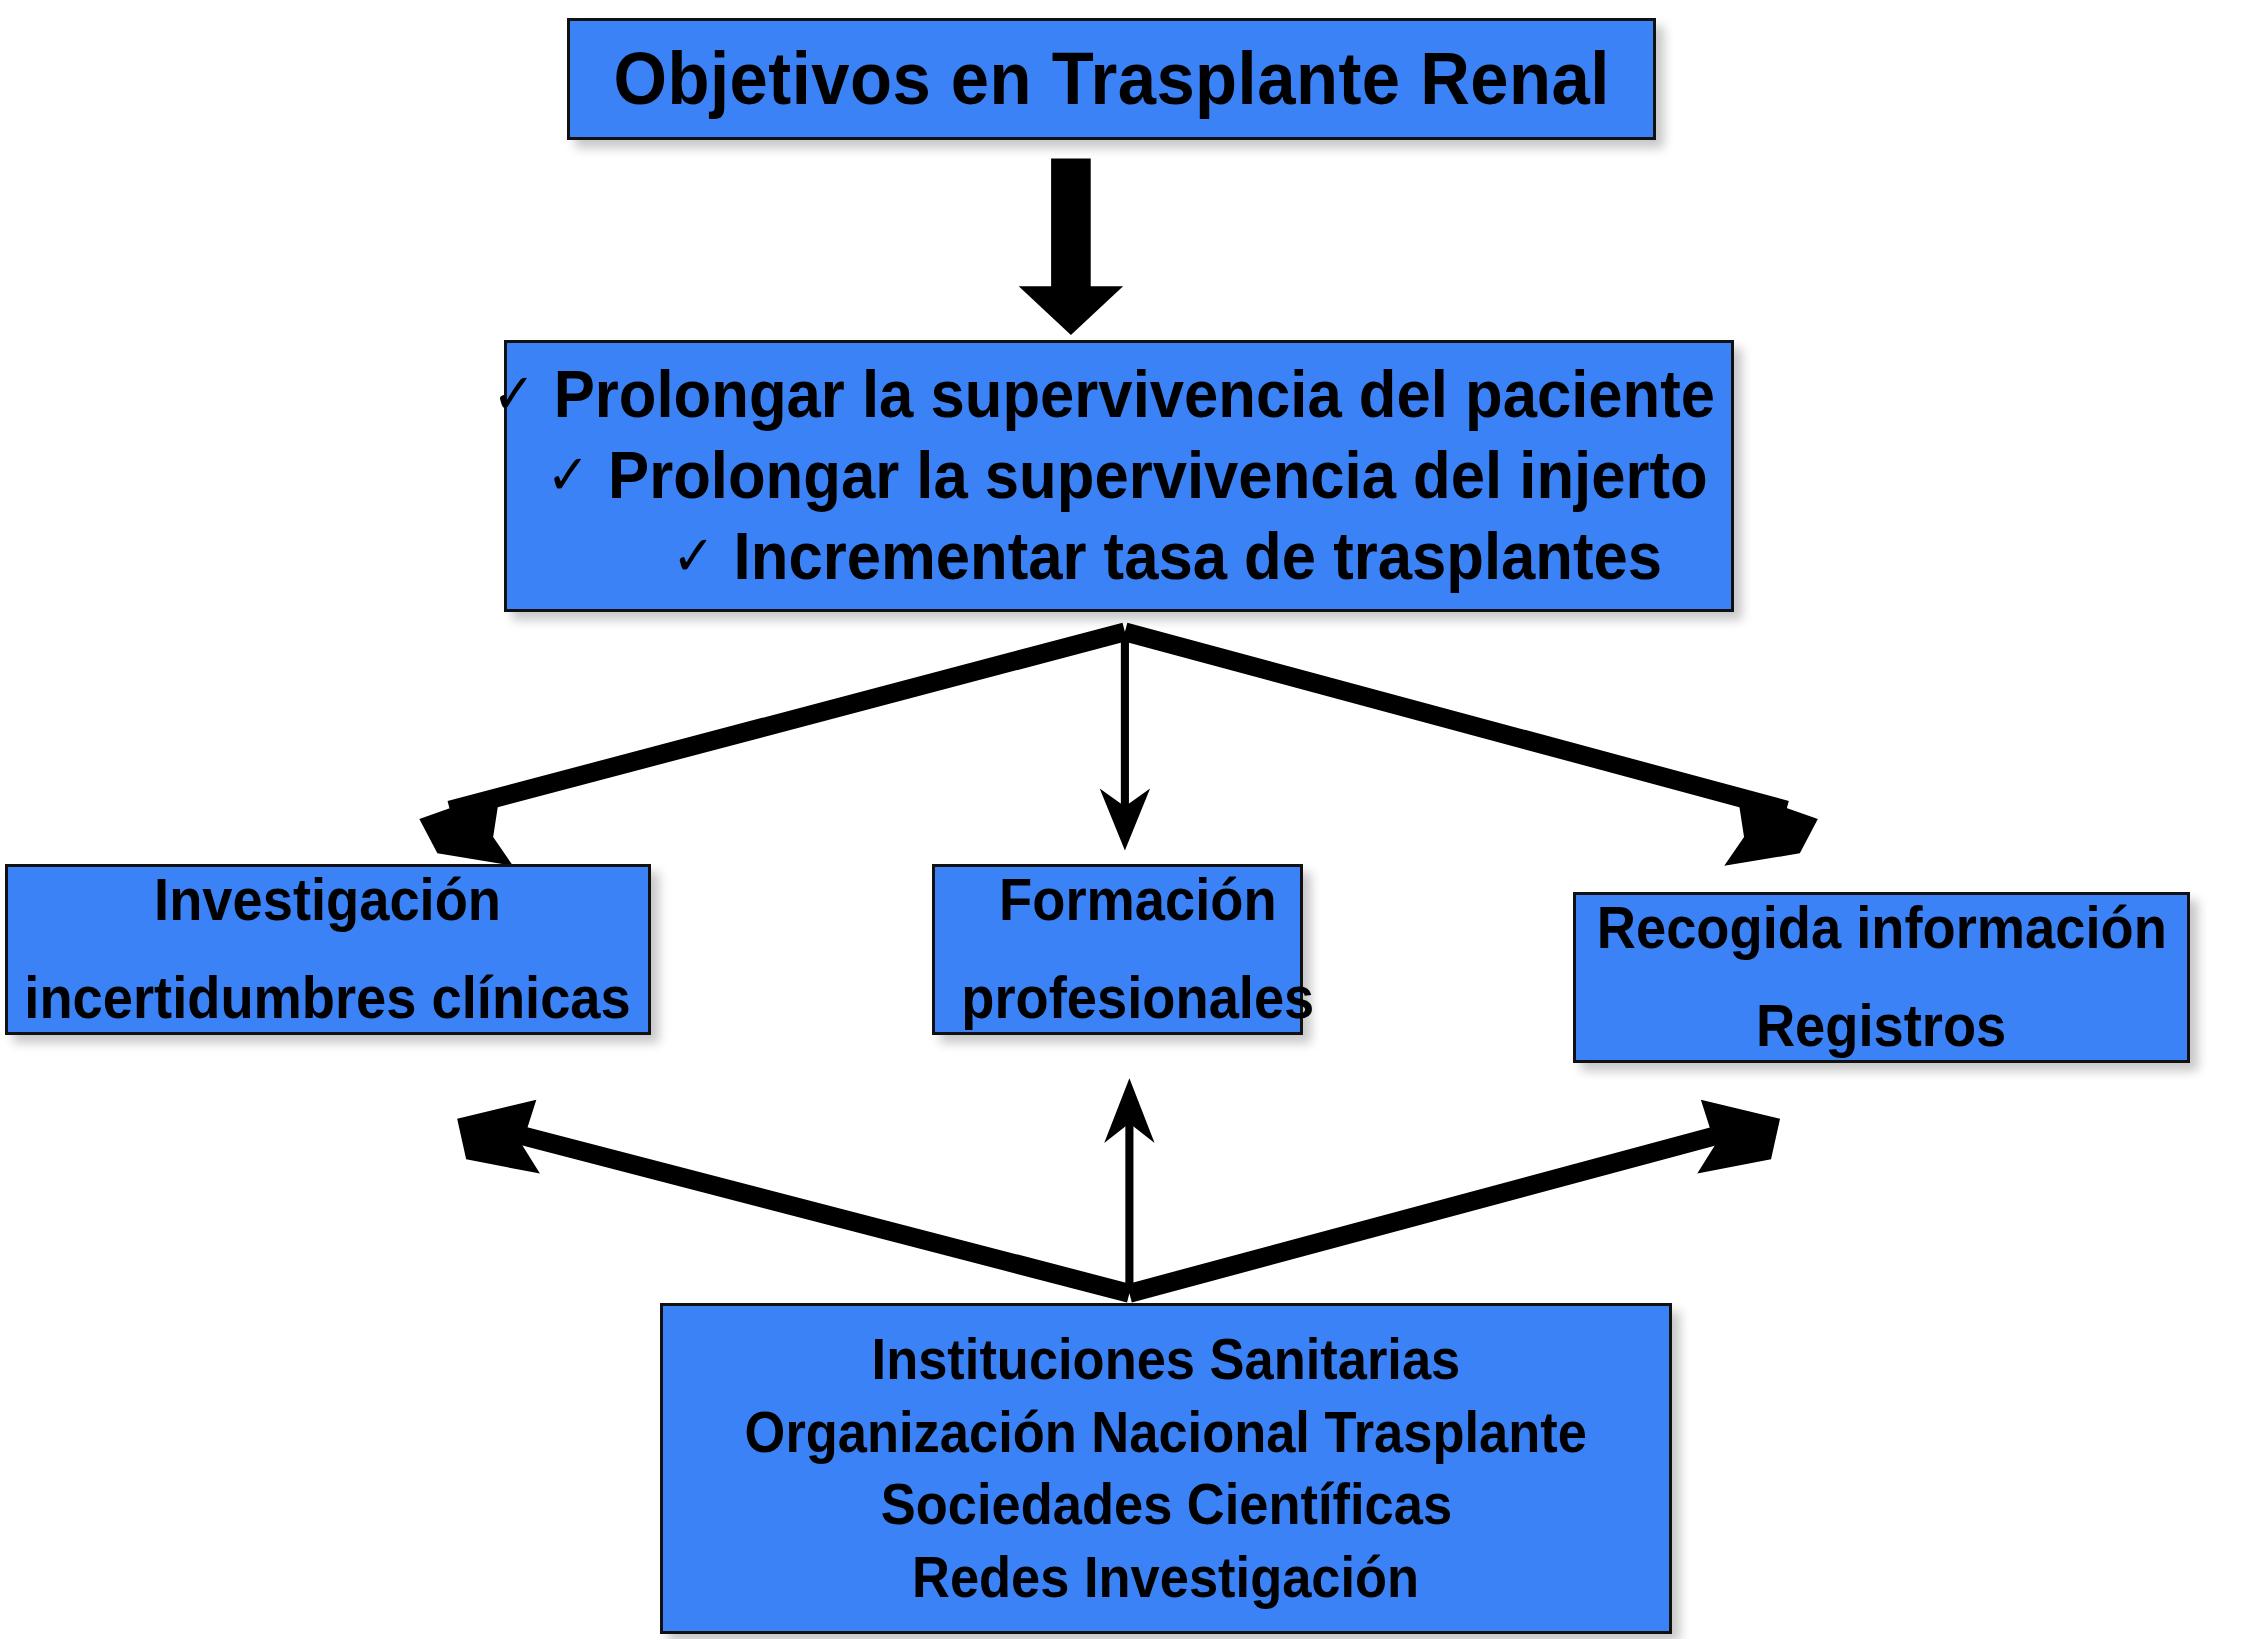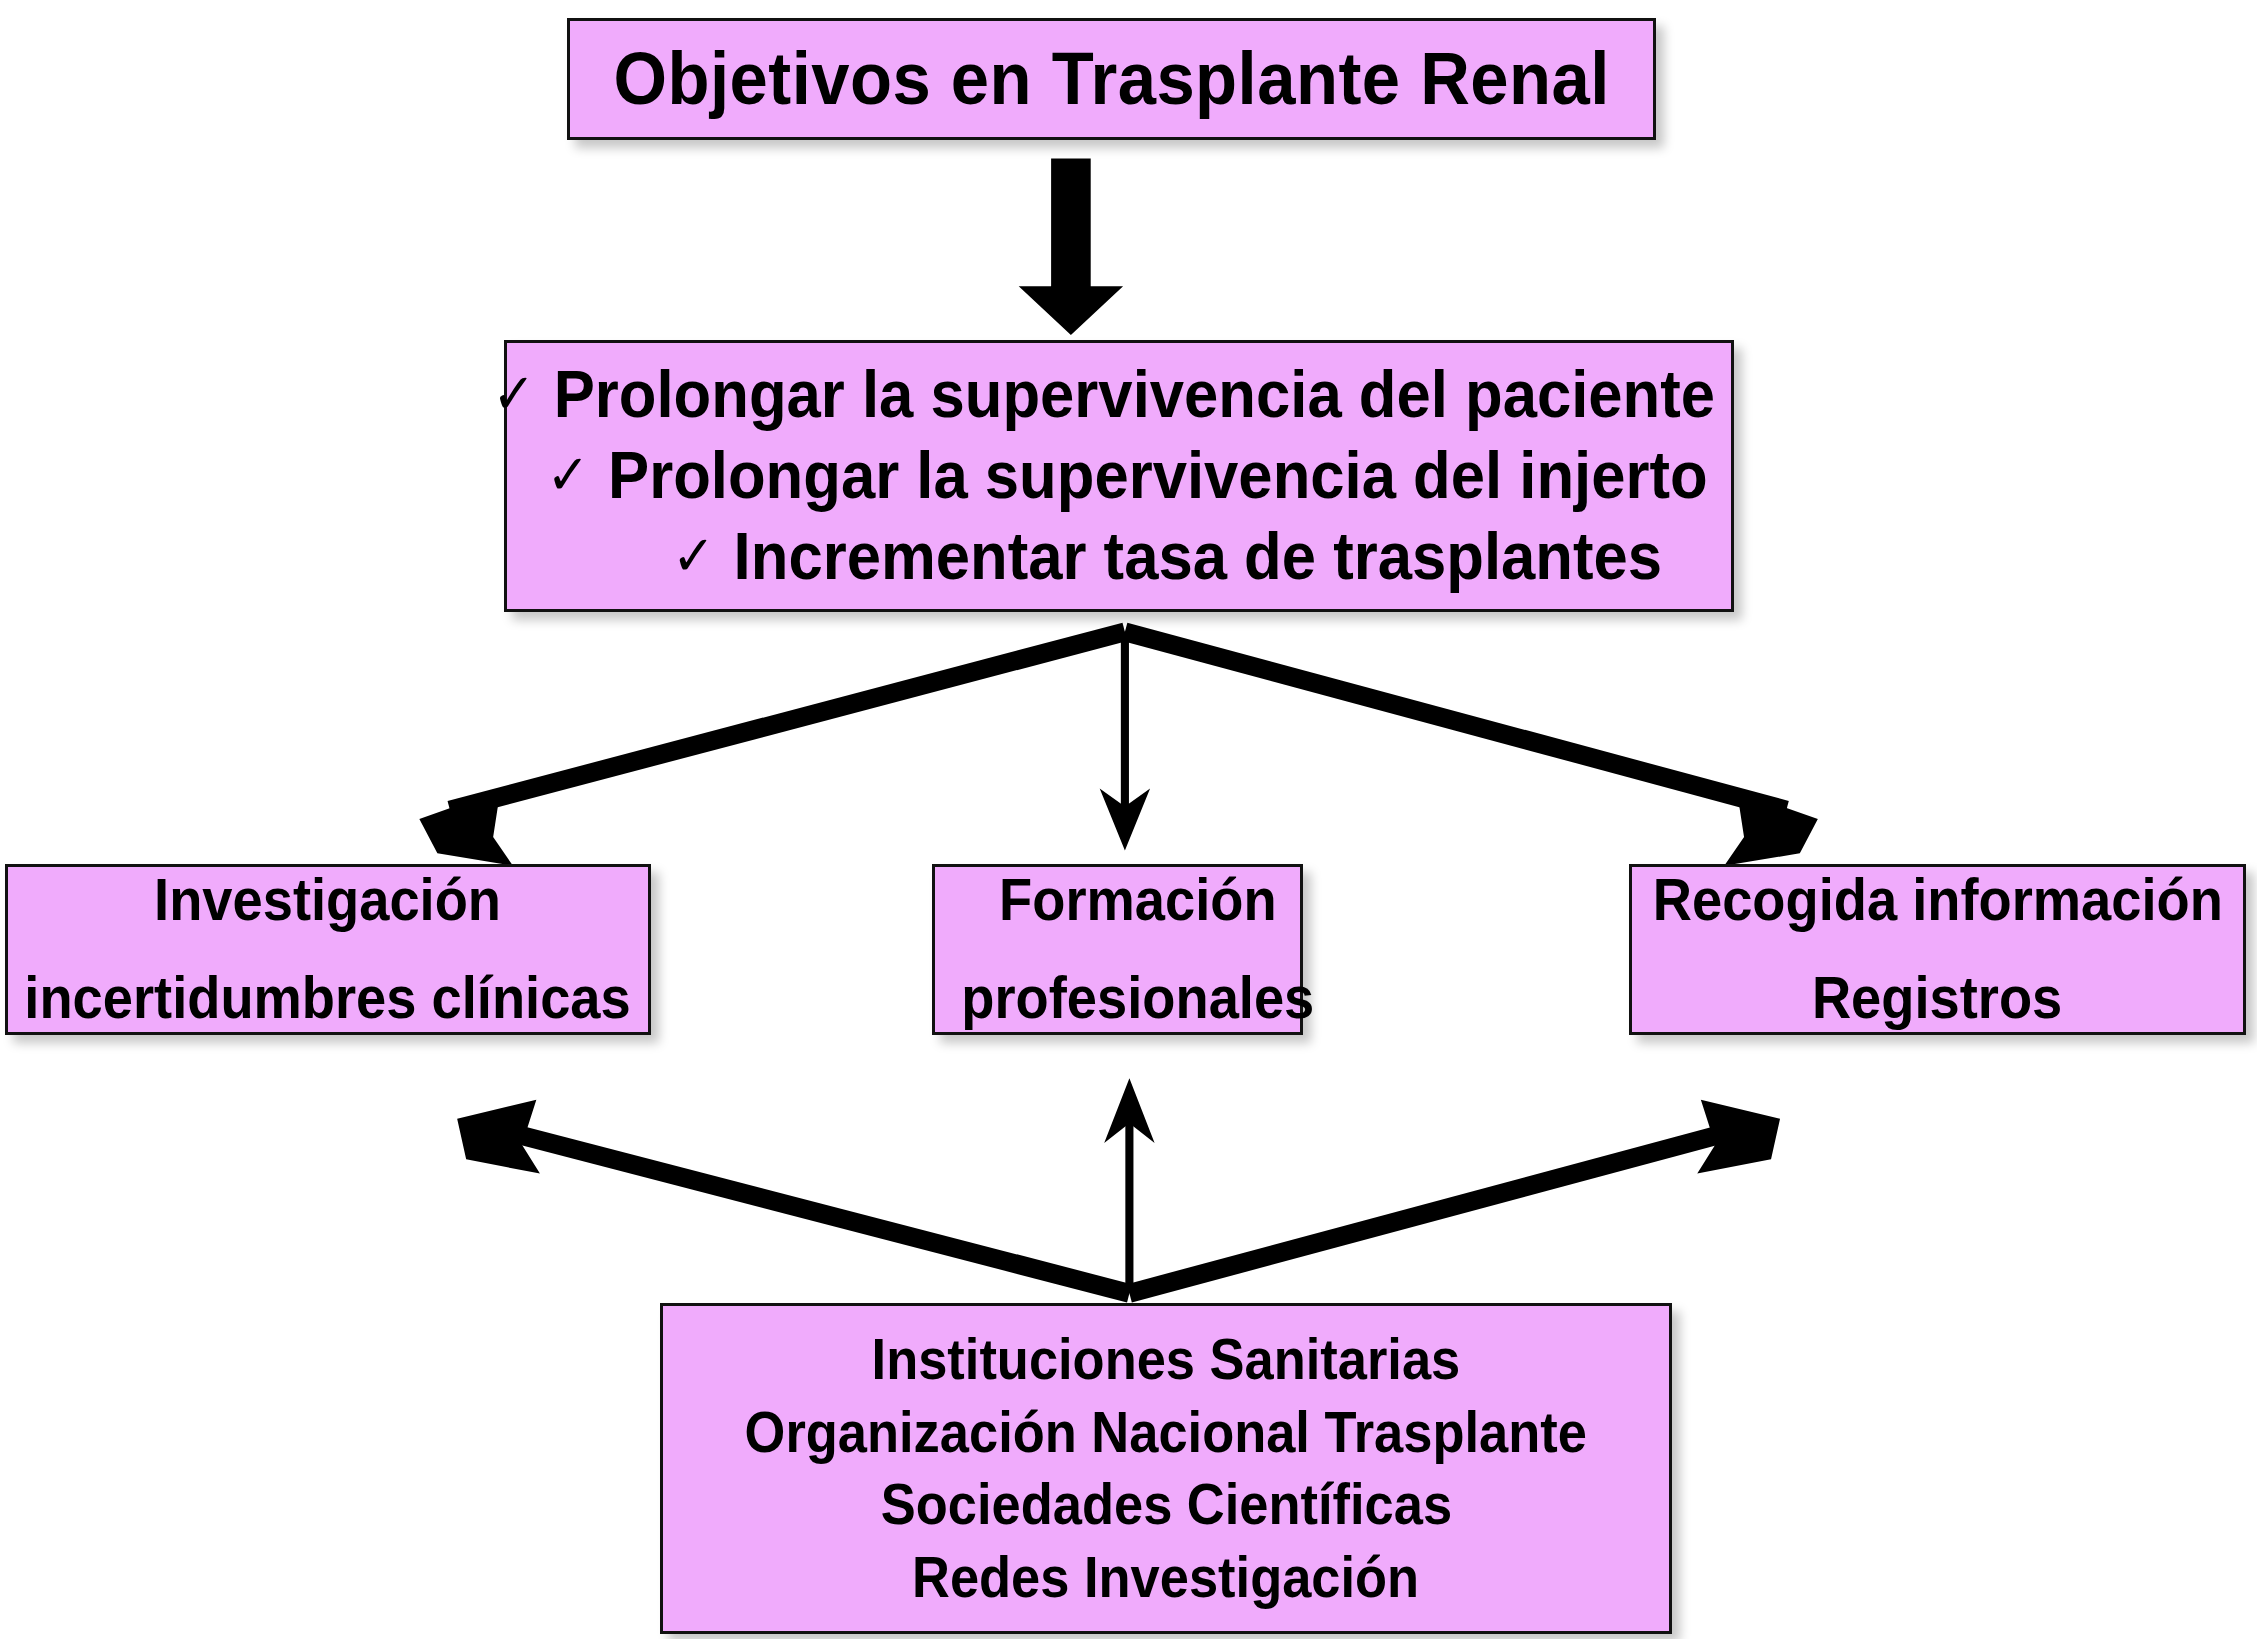--- a/index.html
+++ b/index.html
@@ -21,21 +21,21 @@
     left: 0;
     top: 0;
     width: 2257px;
     height: 1639px;
   }
 
   
   .node-box {
     position: absolute;
     box-sizing: border-box;
-    background: #f0abfc;
+    background: #3b82f6;
     border: 3.6px solid #111111;
     box-shadow: 8px 8px 10px rgba(0,0,0,0.22);
     display: flex;
     flex-direction: column;
     align-items: center;
     justify-content: center;
     text-align: center;
     font-family: "Liberation Sans", "DejaVu Sans", sans-serif;
     line-height: 1.18;
   }
@@ -96,22 +96,23 @@
   #box-investigacion {
     left: 4.5px;
     width: 646px;
   }
   #box-formacion {
     left: 932px;
     width: 371px;
     padding-left: 41px;
   }
   #box-recogida {
-    left: 1629px;
+    left: 1573px;
     width: 617px;
+    margin-top: 28px;
   }
   .mid-box .box-line {
     font-size: 59px;
     font-weight: bold;
     white-space: nowrap;
     transform: scaleX(0.92);
   }
 
   
   #box-instituciones {

